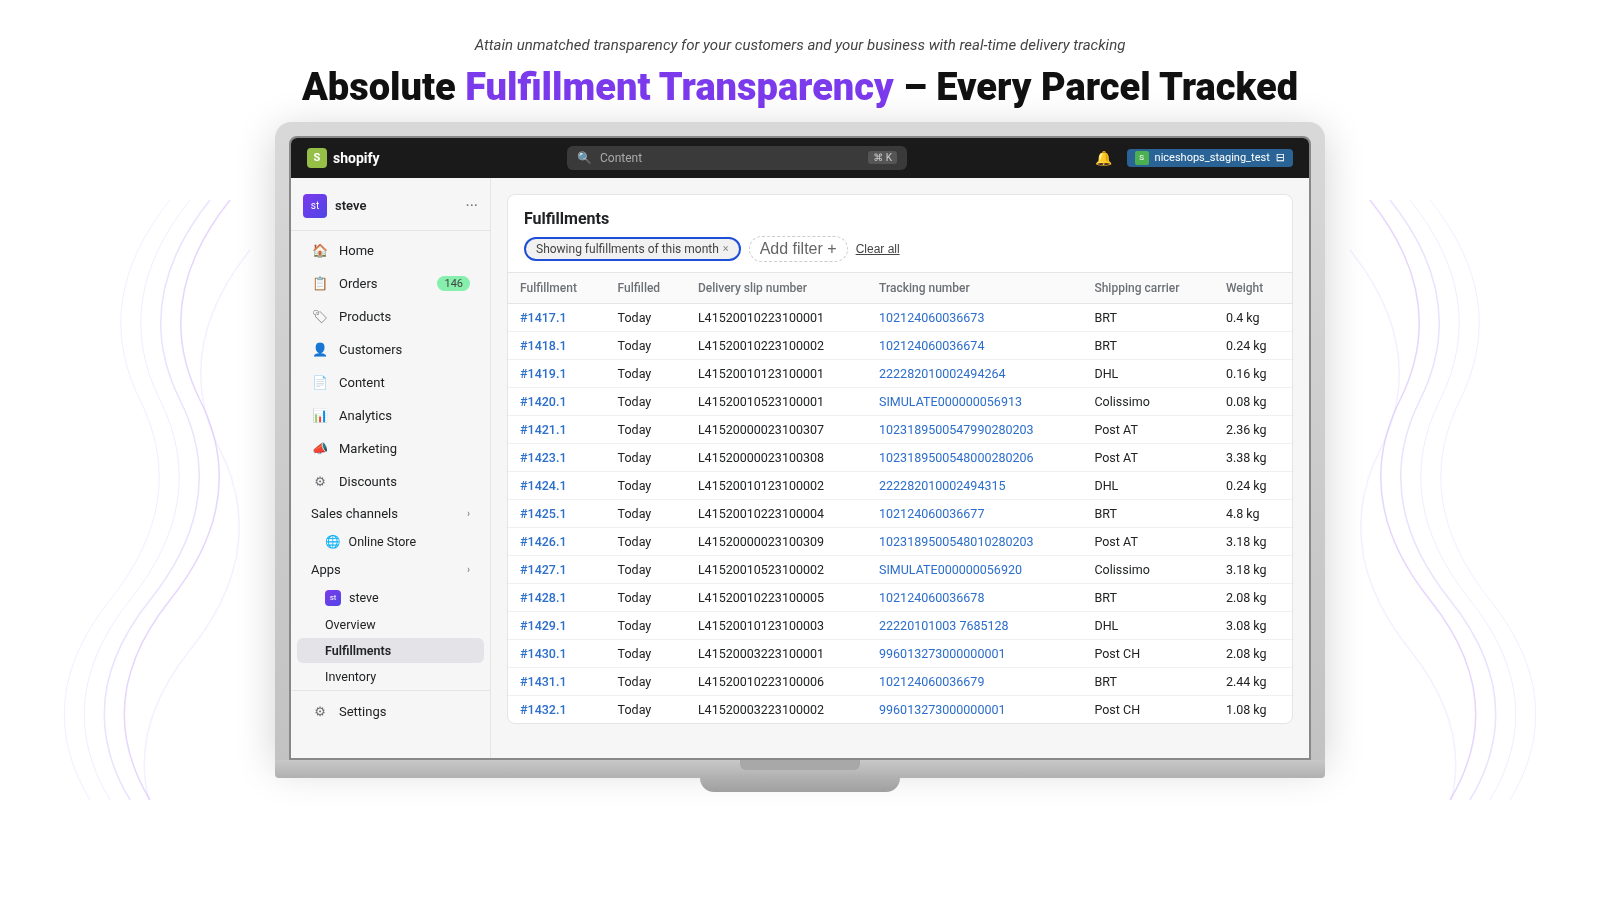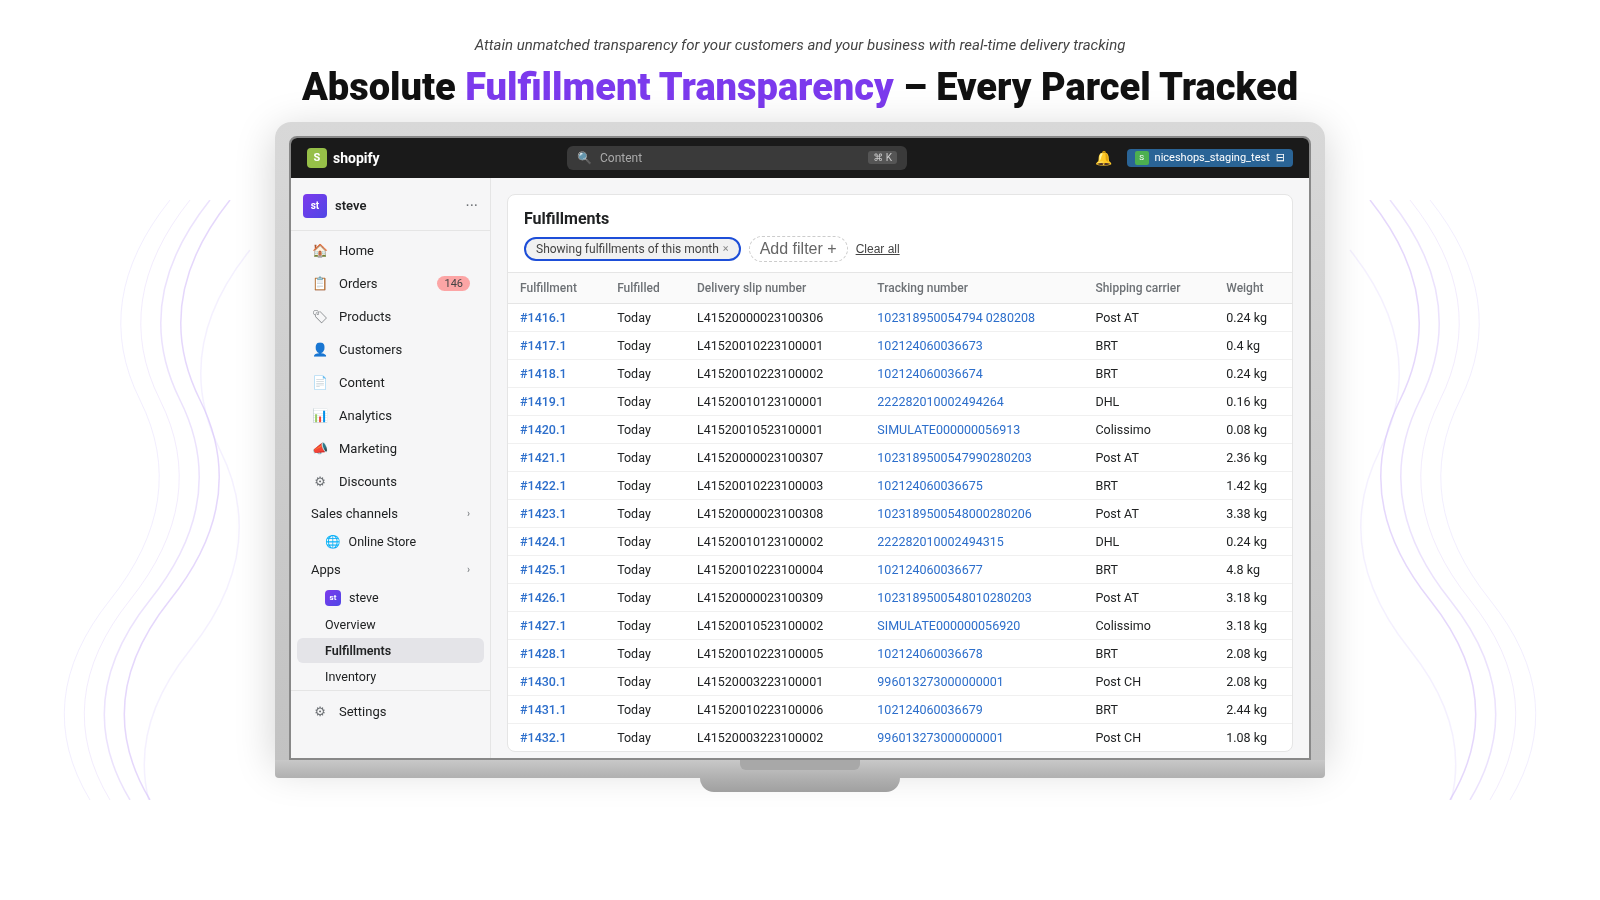--- a/index.html
+++ b/index.html
@@ -227,21 +227,21 @@
     .user-avatar {
       width: 24px;
       height: 24px;
       background: linear-gradient(135deg, #7c3aed, #4f46e5);
       border-radius: 4px;
       display: flex;
       align-items: center;
       justify-content: center;
       color: white;
       font-size: 10px;
-      font-weight: bold;
+      font-weight: normal;
     }
     .user-name {
       font-size: 13px;
       font-weight: 600;
       color: #202223;
     }
     .user-menu-dots {
       margin-left: auto;
       color: #6d7175;
       font-size: 16px;
@@ -262,21 +262,21 @@
       width: 18px;
       height: 18px;
       display: flex;
       align-items: center;
       justify-content: center;
       font-size: 13px;
       color: #6d7175;
     }
     .sidebar-nav-item .badge {
       margin-left: auto;
-      background: #fca5a5;
+      background: #86efac;
       border-radius: 10px;
       padding: 1px 7px;
       font-size: 11px;
       color: #444;
     }
     .sidebar-section-arrow {
       margin-left: auto;
       color: #6d7175;
       font-size: 10px;
     }
@@ -550,28 +550,20 @@
                   <tr>
                     <th>Fulfillment</th>
                     <th>Fulfilled</th>
                     <th>Delivery slip number</th>
                     <th>Tracking number</th>
                     <th>Shipping carrier</th>
                     <th>Weight</th>
                   </tr>
                 </thead>
                 <tbody id="fulfillments-tbody">
-                <tr>
-      <td class="link-cell"><a href="#">#1416.1</a></td>
-      <td>Today</td>
-      <td>L41520000023100306</td>
-      <td><a href="#" class="tracking-link">102318950054794 0280208</a></td>
-      <td>Post AT</td>
-      <td>0.24 kg</td>
-    </tr>
                     <tr>
       <td class="link-cell"><a href="#">#1417.1</a></td>
       <td>Today</td>
       <td>L41520010223100001</td>
       <td><a href="#" class="tracking-link">102124060036673</a></td>
       <td>BRT</td>
       <td>0.4 kg</td>
     </tr>
                     <tr>
       <td class="link-cell"><a href="#">#1418.1</a></td>
@@ -599,28 +591,20 @@
     </tr>
                     <tr>
       <td class="link-cell"><a href="#">#1421.1</a></td>
       <td>Today</td>
       <td>L41520000023100307</td>
       <td><a href="#" class="tracking-link">1023189500547990280203</a></td>
       <td>Post AT</td>
       <td>2.36 kg</td>
     </tr>
                     <tr>
-      <td class="link-cell"><a href="#">#1422.1</a></td>
-      <td>Today</td>
-      <td>L41520010223100003</td>
-      <td><a href="#" class="tracking-link">102124060036675</a></td>
-      <td>BRT</td>
-      <td>1.42 kg</td>
-    </tr>
-                    <tr>
       <td class="link-cell"><a href="#">#1423.1</a></td>
       <td>Today</td>
       <td>L41520000023100308</td>
       <td><a href="#" class="tracking-link">1023189500548000280206</a></td>
       <td>Post AT</td>
       <td>3.38 kg</td>
     </tr>
                     <tr>
       <td class="link-cell"><a href="#">#1424.1</a></td>
       <td>Today</td>
@@ -653,20 +637,28 @@
       <td>Colissimo</td>
       <td>3.18 kg</td>
     </tr>
                     <tr>
       <td class="link-cell"><a href="#">#1428.1</a></td>
       <td>Today</td>
       <td>L41520010223100005</td>
       <td><a href="#" class="tracking-link">102124060036678</a></td>
       <td>BRT</td>
       <td>2.08 kg</td>
+    </tr>
+                    <tr>
+      <td class="link-cell"><a href="#">#1429.1</a></td>
+      <td>Today</td>
+      <td>L41520010123100003</td>
+      <td><a href="#" class="tracking-link">22220101003 7685128</a></td>
+      <td>DHL</td>
+      <td>3.08 kg</td>
     </tr>
                     <tr>
       <td class="link-cell"><a href="#">#1430.1</a></td>
       <td>Today</td>
       <td>L41520003223100001</td>
       <td><a href="#" class="tracking-link">996013273000000001</a></td>
       <td>Post CH</td>
       <td>2.08 kg</td>
     </tr>
                     <tr>

